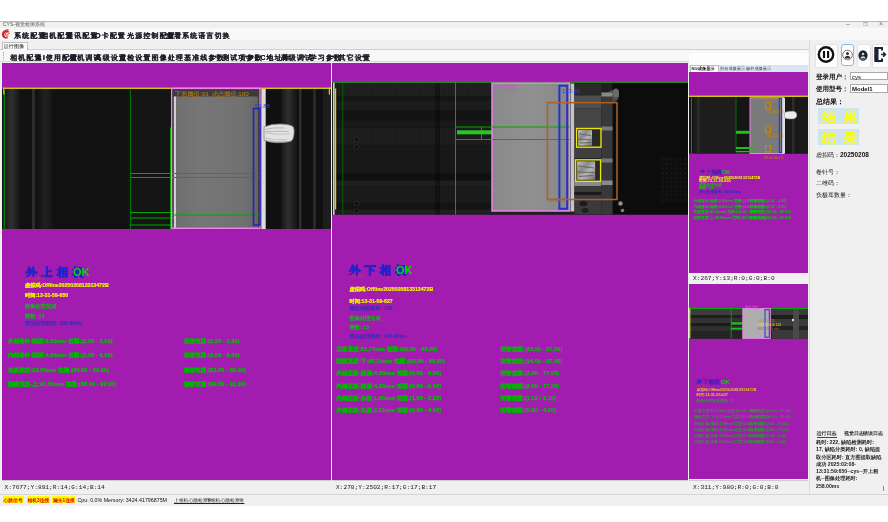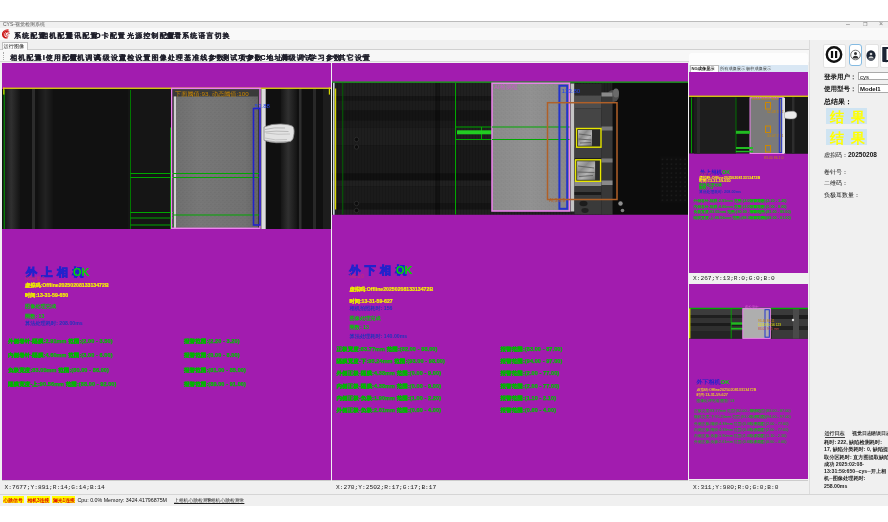--- a/index.html
+++ b/index.html
@@ -433,21 +433,21 @@
 <text x="5" y="159.1">外侧正极-负极:2.61mm 范围:(0.60 - 4.00)</text>
         <text x="60.5" y="159.1">报警范围:(0.60 - 4.00)</text>
 </g>
 </svg>
 </div>
 <div class="sbar" style="left:689px;top:479.5px;width:119px;height:14px;border-top:1px solid #ccc">
     <span class="abs" style="left:4px;top:3.2px;font-size:6.2px">X:311;Y:980;R:0;G:0;B:0</span>
   </div>
 
 <div id="ipanel" class="abs" style="left:808.5px;top:40px;width:79.5px;height:453.5px;background:#f0f0f0;border-left:1px solid #dcdcdc;box-sizing:border-box"></div>
-<div id="ipanel-items" class="abs" style="left:8px;top:0;width:879px;height:522px;pointer-events:none">
+<div id="ipanel-items" class="abs" style="left:0;top:0;width:879px;height:522px;pointer-events:none">
 
 <div class="abs" style="left:815px;top:43.5px;width:21px;height:22px;background:#fff;border:0.5px solid #e2e2e2;border-radius:2px"></div>
 <svg class="abs" style="left:816.5px;top:45px" width="18" height="19" viewBox="0 0 18 19">
       <circle cx="9" cy="9.5" r="7.2" fill="none" stroke="#111" stroke-width="2.4"></circle>
       <rect x="5.9" y="6" width="2.2" height="7" fill="#111"></rect>
       <rect x="10" y="6" width="2.2" height="7" fill="#111"></rect>
     </svg>
 <div class="abs" style="left:840.5px;top:43.5px;width:13px;height:22.5px;background:#fff;border:1px solid #85bbe2;border-radius:3px;box-sizing:border-box"></div>
 <svg class="abs" style="left:841.5px;top:49px" width="11" height="12" viewBox="0 0 11 12">
       <circle cx="5.5" cy="6" r="4.8" fill="none" stroke="#444" stroke-width="0.7"></circle>

